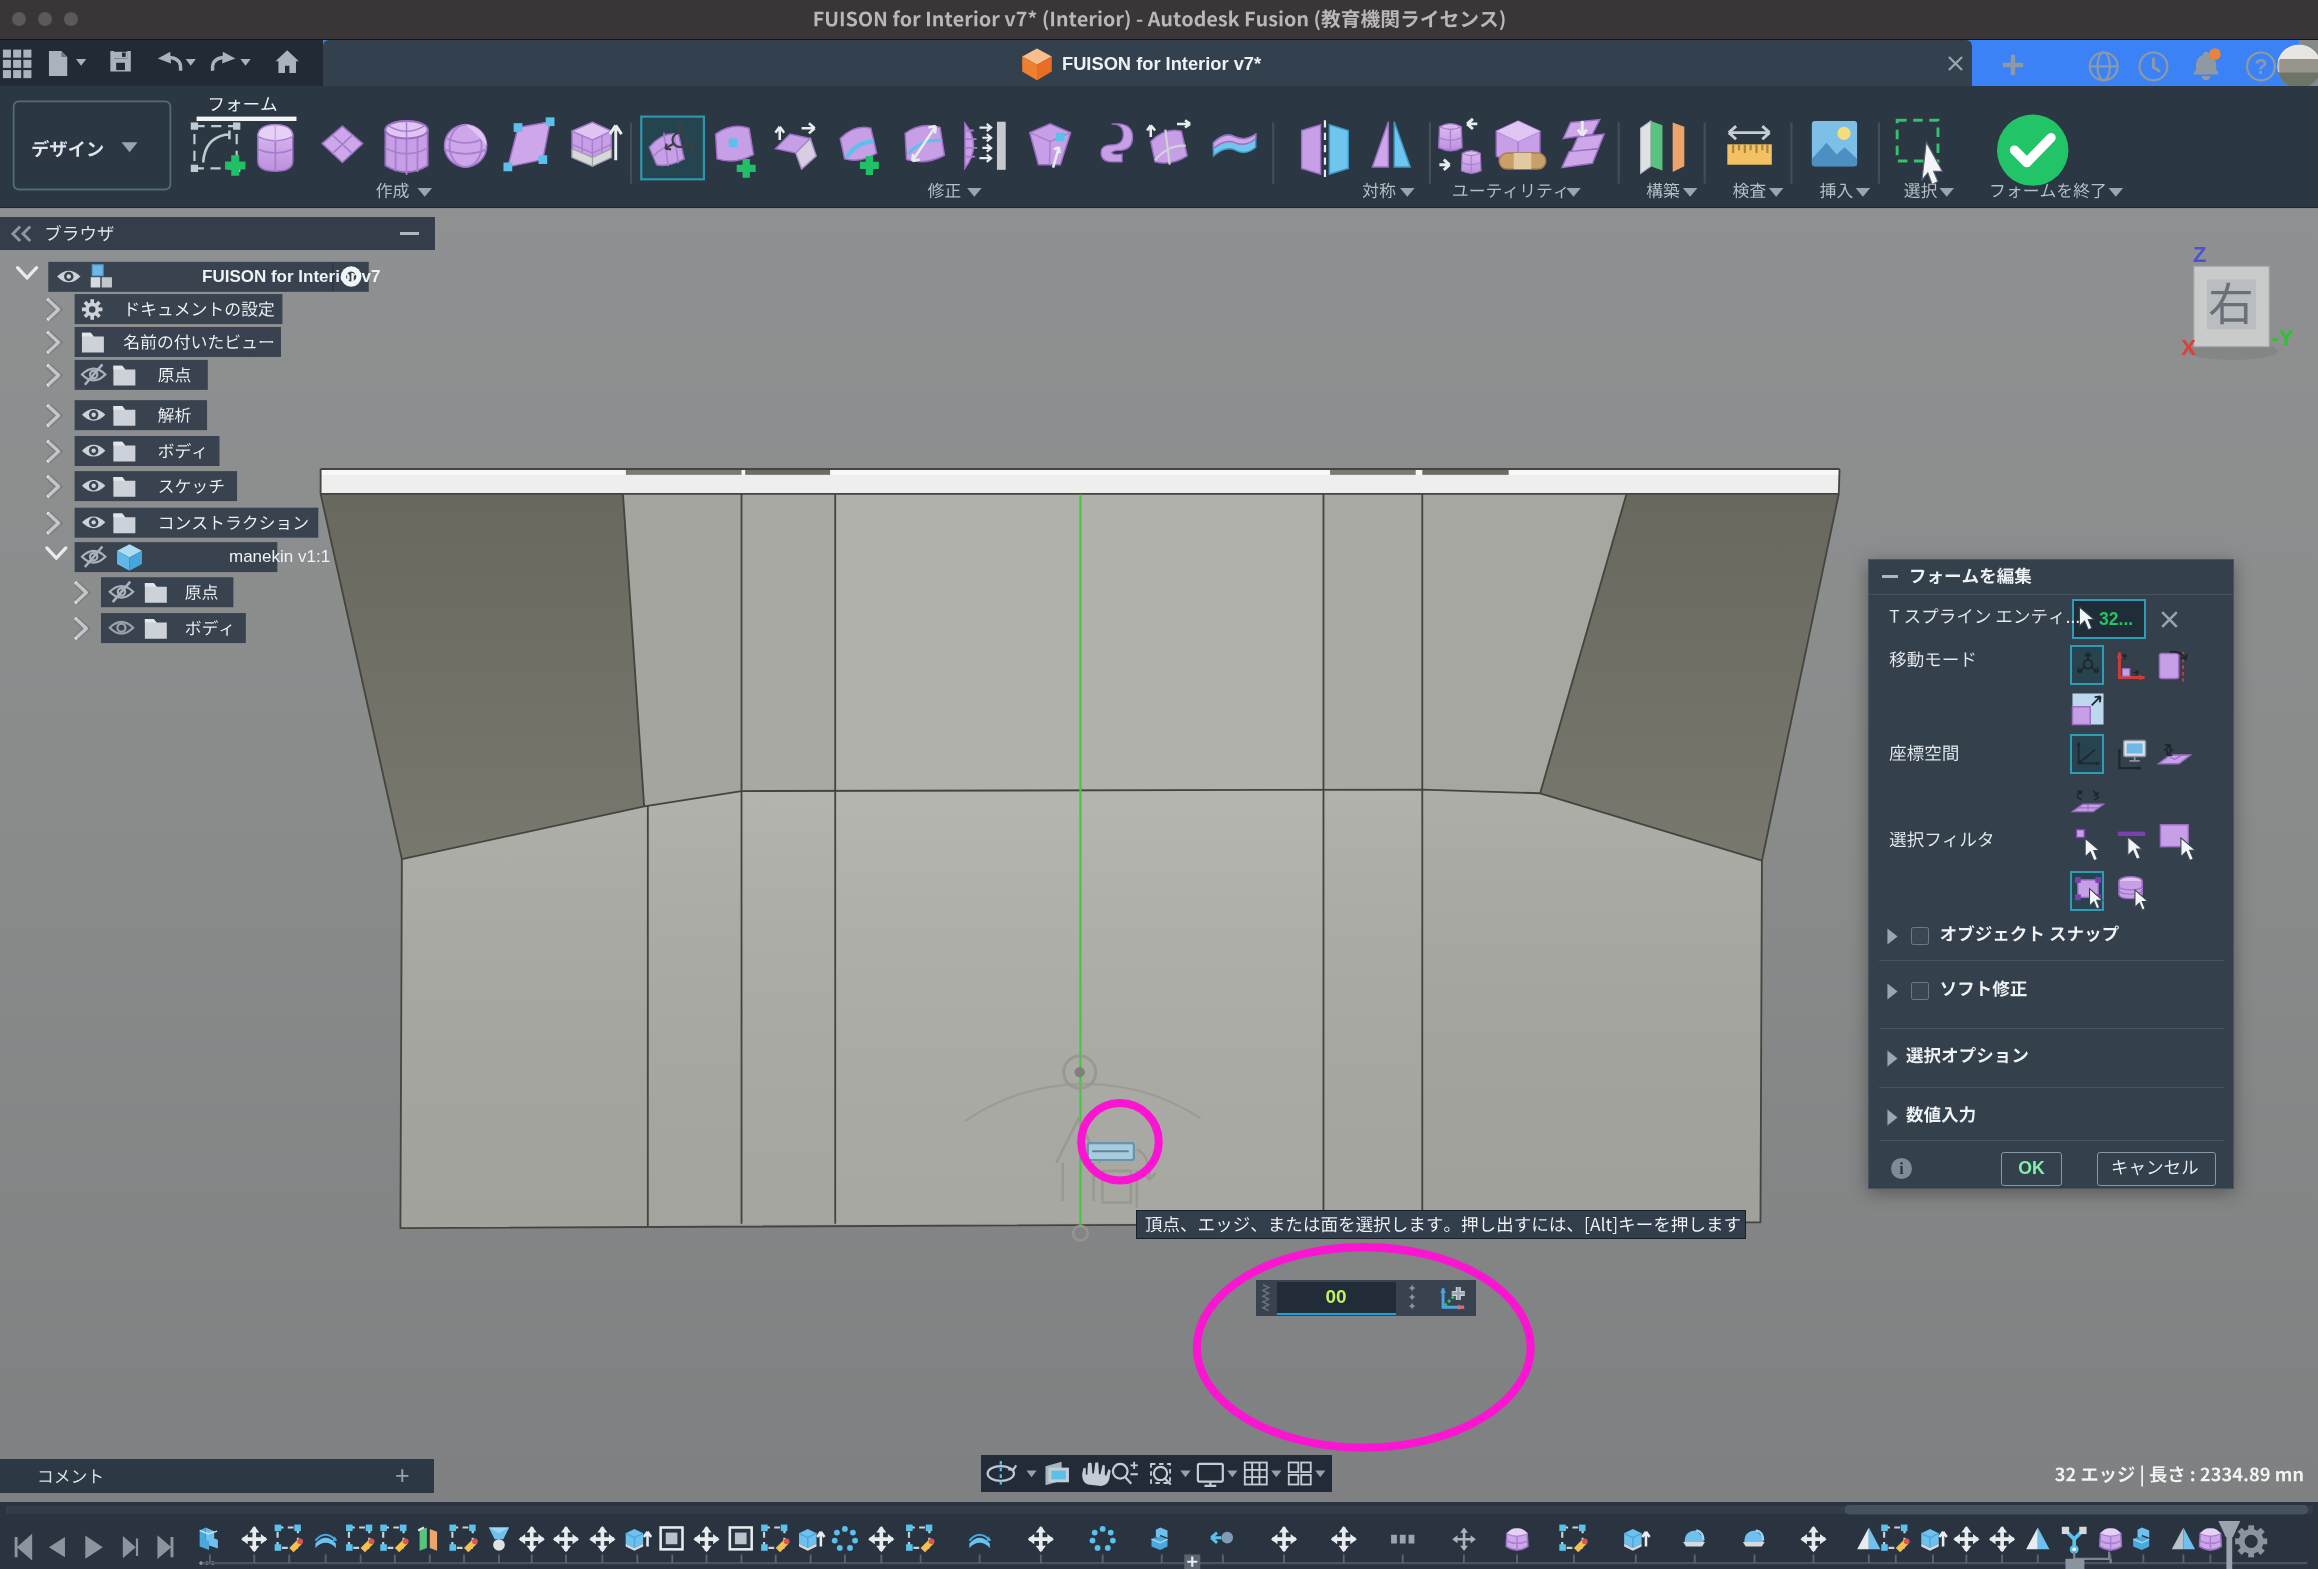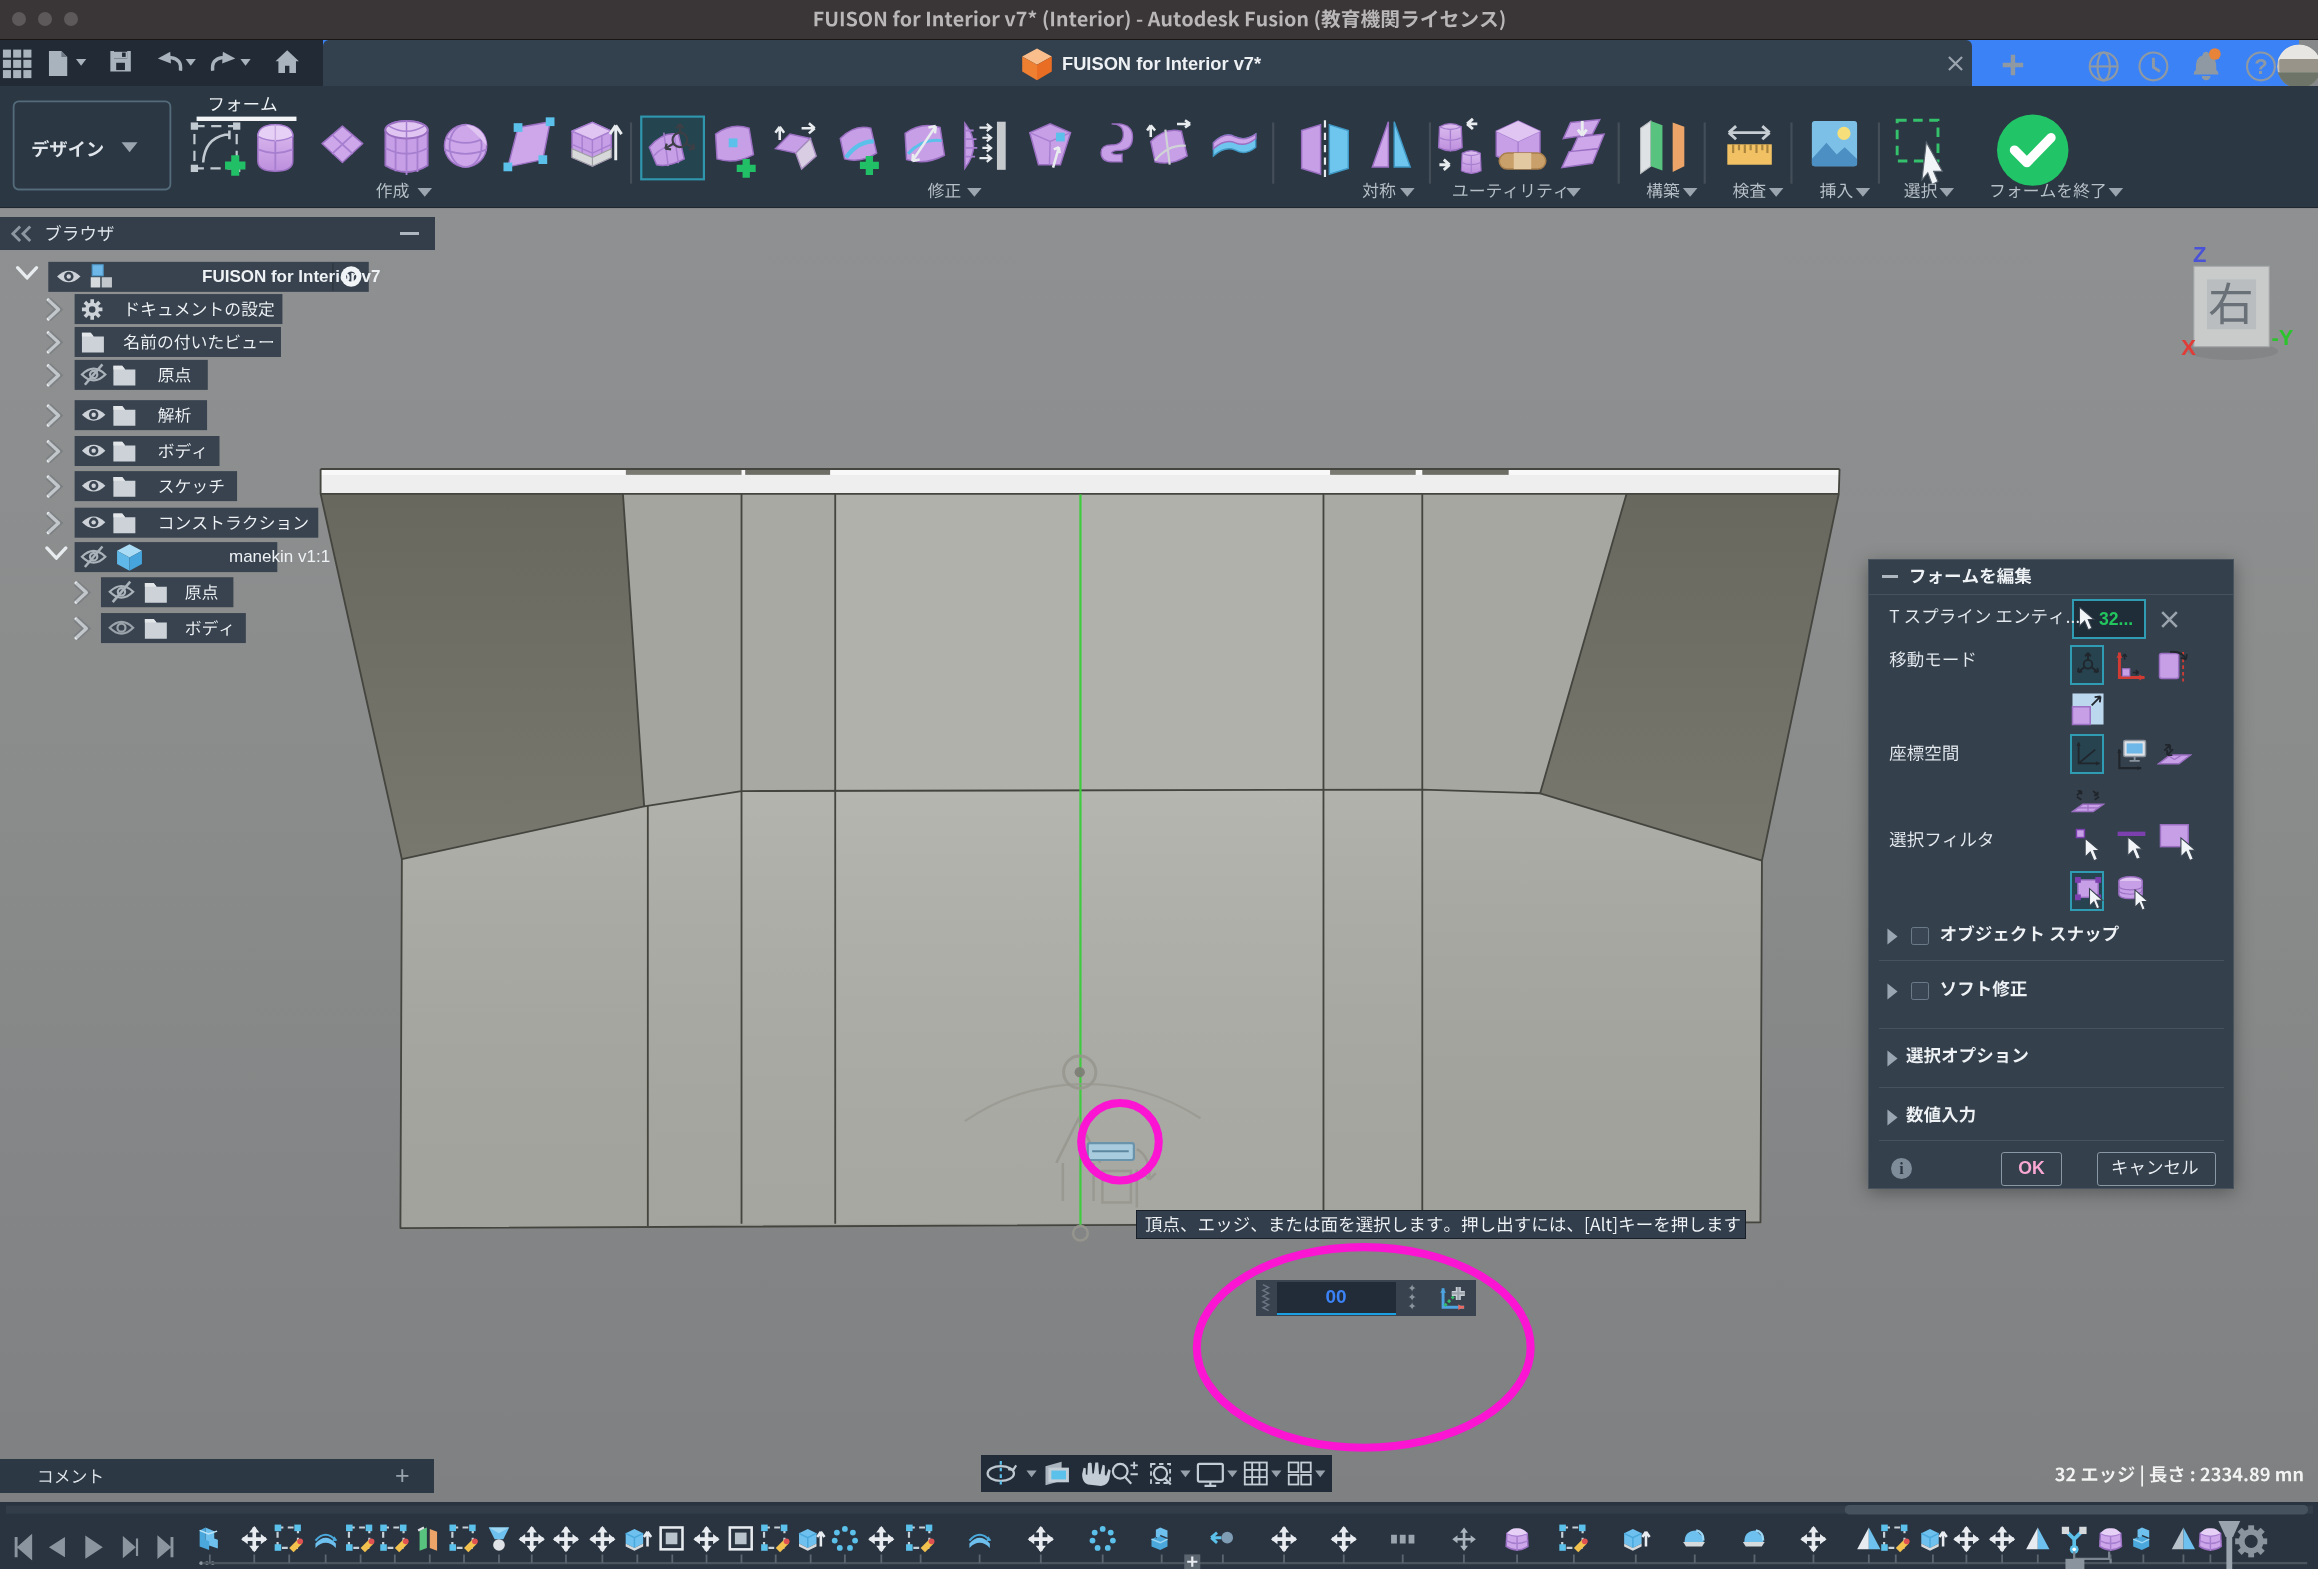--- a/index.html
+++ b/index.html
@@ -639,31 +639,31 @@
   <div class="abs" style="left:38px;top:483px;color:#eef2f5;font-size:17.6px;font-weight:bold;"></div>
   <div class="abs" style="left:9.5px;top:527px;width:345px;height:0.7px;background:#46525e;"></div>
 
   <svg class="abs" style="left:17px;top:548px;" width="13" height="19" viewBox="0 0 18 26">
         <path d="M2 2 L16 13 L2 24 Z" fill="#9aa6b2"></path>
       </svg>
   <div class="abs" style="left:38px;top:542px;color:#eef2f5;font-size:17.6px;font-weight:bold;"></div>
   <div class="abs" style="left:9.5px;top:580px;width:345px;height:0.7px;background:#46525e;"></div>
 
   <div class="abs" style="left:22px;top:598px;width:21px;height:21px;border-radius:50%;background:#7e8b99;color:#2b3541;font-size:16px;font-weight:bold;text-align:center;line-height:21px;font-family:'Liberation Serif',serif;">i</div>
-  <div class="abs" style="left:132px;top:592px;width:61px;height:34px;border:1.5px solid #8a97a4;border-radius:2.9px;box-sizing:border-box;color:#f9a8d4;font-size:17.6px;font-weight:bold;text-align:center;line-height:31px;">OK</div>
+  <div class="abs" style="left:132px;top:592px;width:61px;height:34px;border:1.5px solid #8a97a4;border-radius:2.9px;box-sizing:border-box;color:#86efac;font-size:17.6px;font-weight:bold;text-align:center;line-height:31px;">OK</div>
   <div class="abs" style="left:228px;top:592px;width:119px;height:34px;border:1.5px solid #8a97a4;border-radius:2.9px;box-sizing:border-box;color:#e8edf2;font-size:17.6px;text-align:center;line-height:31px;"></div>
 </div>
 
 <div class="abs" style="left:1136px;top:1001px;width:610px;height:28.5px;background:#333e4c;border:1.5px solid #181f28;box-sizing:border-box;line-height:26px;color:#f0f3f6;font-size:19px;white-space:nowrap;padding-left:8.8px;"></div>
 
 <div class="abs" style="left:1256px;top:1071px;width:220px;height:36px;background:#39434f;">
   <svg class="abs" style="left:4.4px;top:2.9px;" width="13" height="30" viewBox="0 0 18 41">
     <path d="M4 2 l8 4 -8 4 8 4 -8 4 8 4 -8 4 8 4 -8 4 8 4" stroke="#6a7482" stroke-width="2" fill="none"></path>
   </svg>
-  <div class="abs" style="left:20.5px;top:1.5px;width:119px;height:33px;background:#222c38;border-bottom:2.9px solid #1ba1e2;box-sizing:border-box;color:#3b82f6;font-size:19px;font-weight:bold;text-align:center;line-height:30px;">00</div>
+  <div class="abs" style="left:20.5px;top:1.5px;width:119px;height:33px;background:#222c38;border-bottom:2.9px solid #1ba1e2;box-sizing:border-box;color:#bef264;font-size:19px;font-weight:bold;text-align:center;line-height:30px;">00</div>
   <div class="abs" style="left:151px;top:4.4px;width:10.2px;color:#8a949e;font-size:11px;line-height:8.8px;text-align:center;">✦<br>✦<br>✦</div>
   <svg class="abs" style="left:182px;top:3.7px;" width="29" height="29" viewBox="0 0 40 40">
     <path d="M7 6 V32 H36" stroke="#4da4e0" stroke-width="4" fill="none"></path>
     <path d="M7 6 l-4 6 h8 z" fill="#4da4e0"></path>
     <path d="M34 32 l-6 -4 v8 z" fill="#e8695f"></path>
     <path d="M30 32 h6" stroke="#e8695f" stroke-width="4"></path>
     <path d="M9 30 L28 11" stroke="#35bc6a" stroke-width="4" stroke-dasharray="4 3"></path>
     <path d="M28 4 v18 M19 13 h18" stroke="#c9ced4" stroke-width="7"></path>
     <path d="M28 4 v18 M19 13 h18" stroke="#9aa2ab" stroke-width="3"></path>
   </svg>

